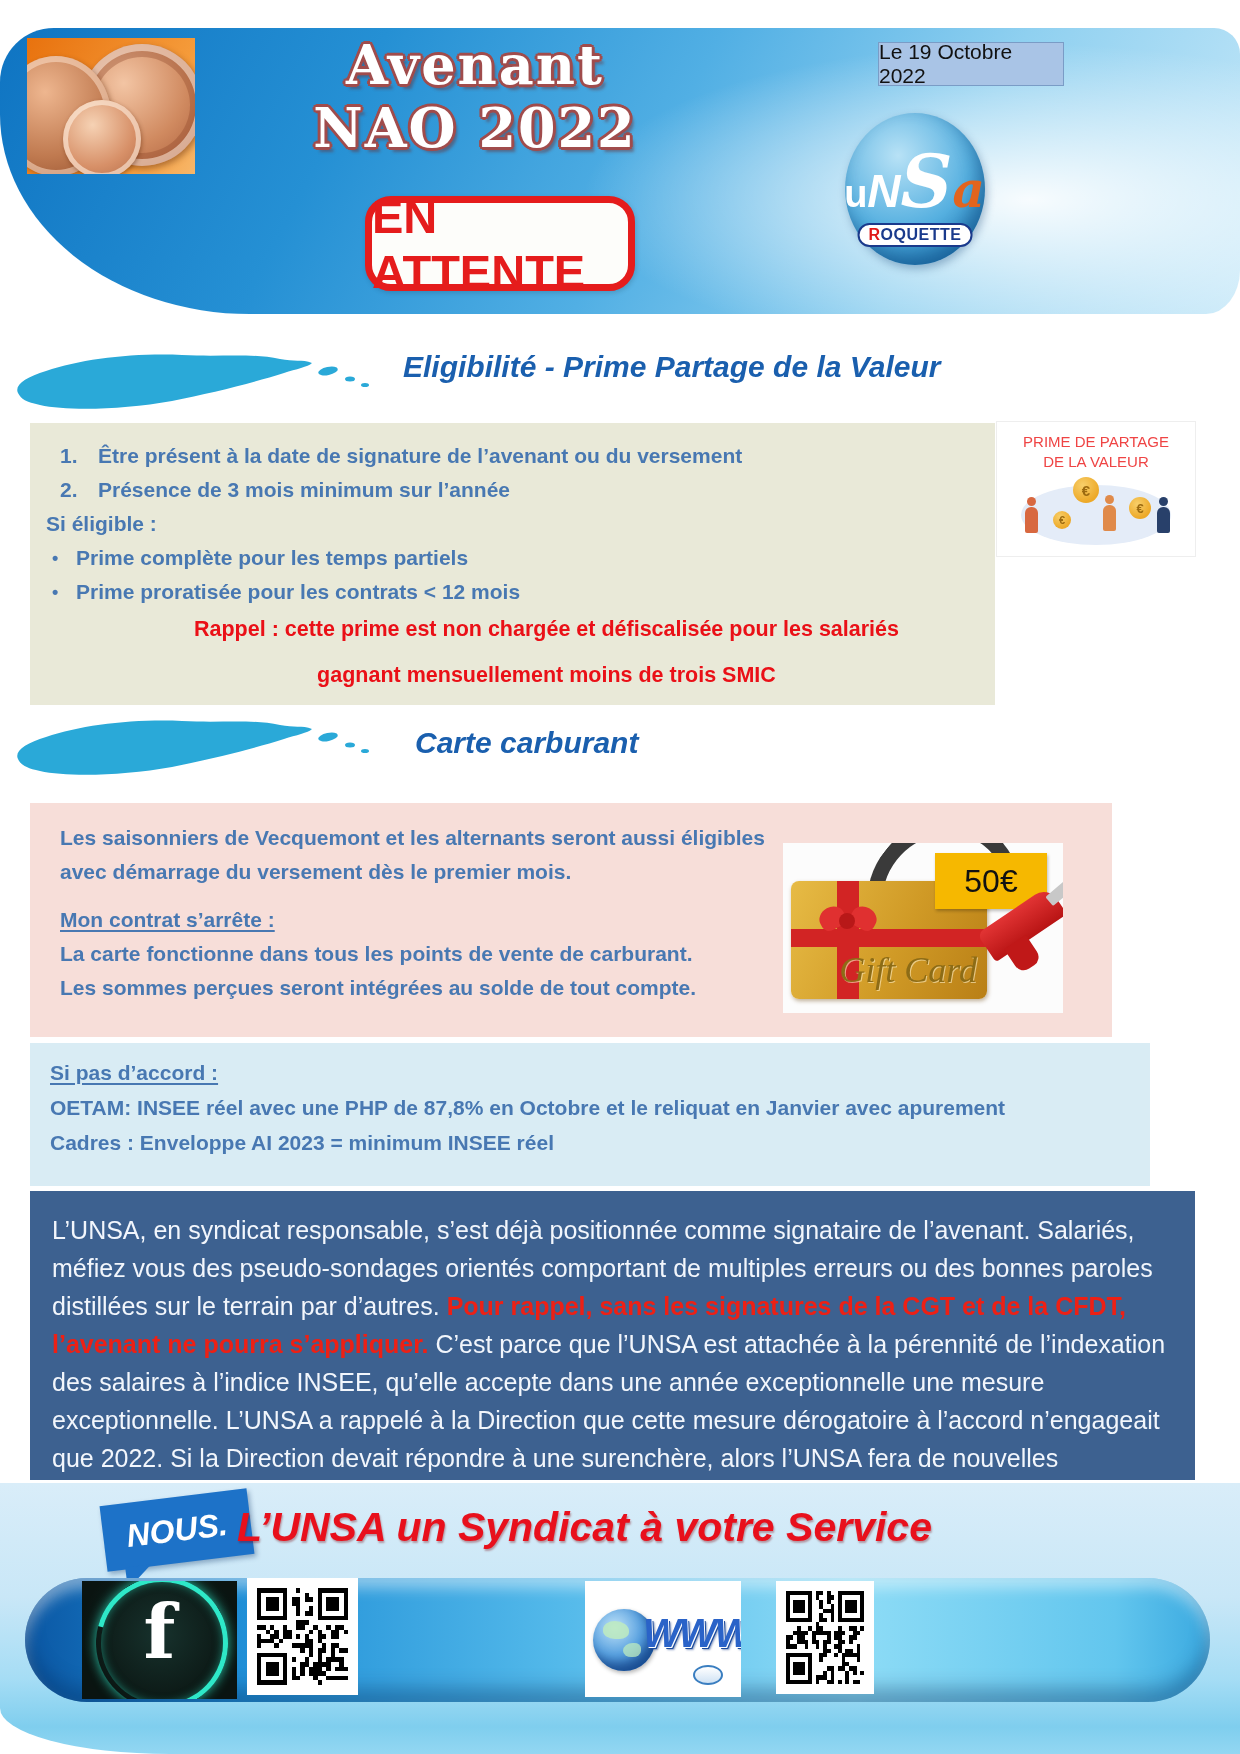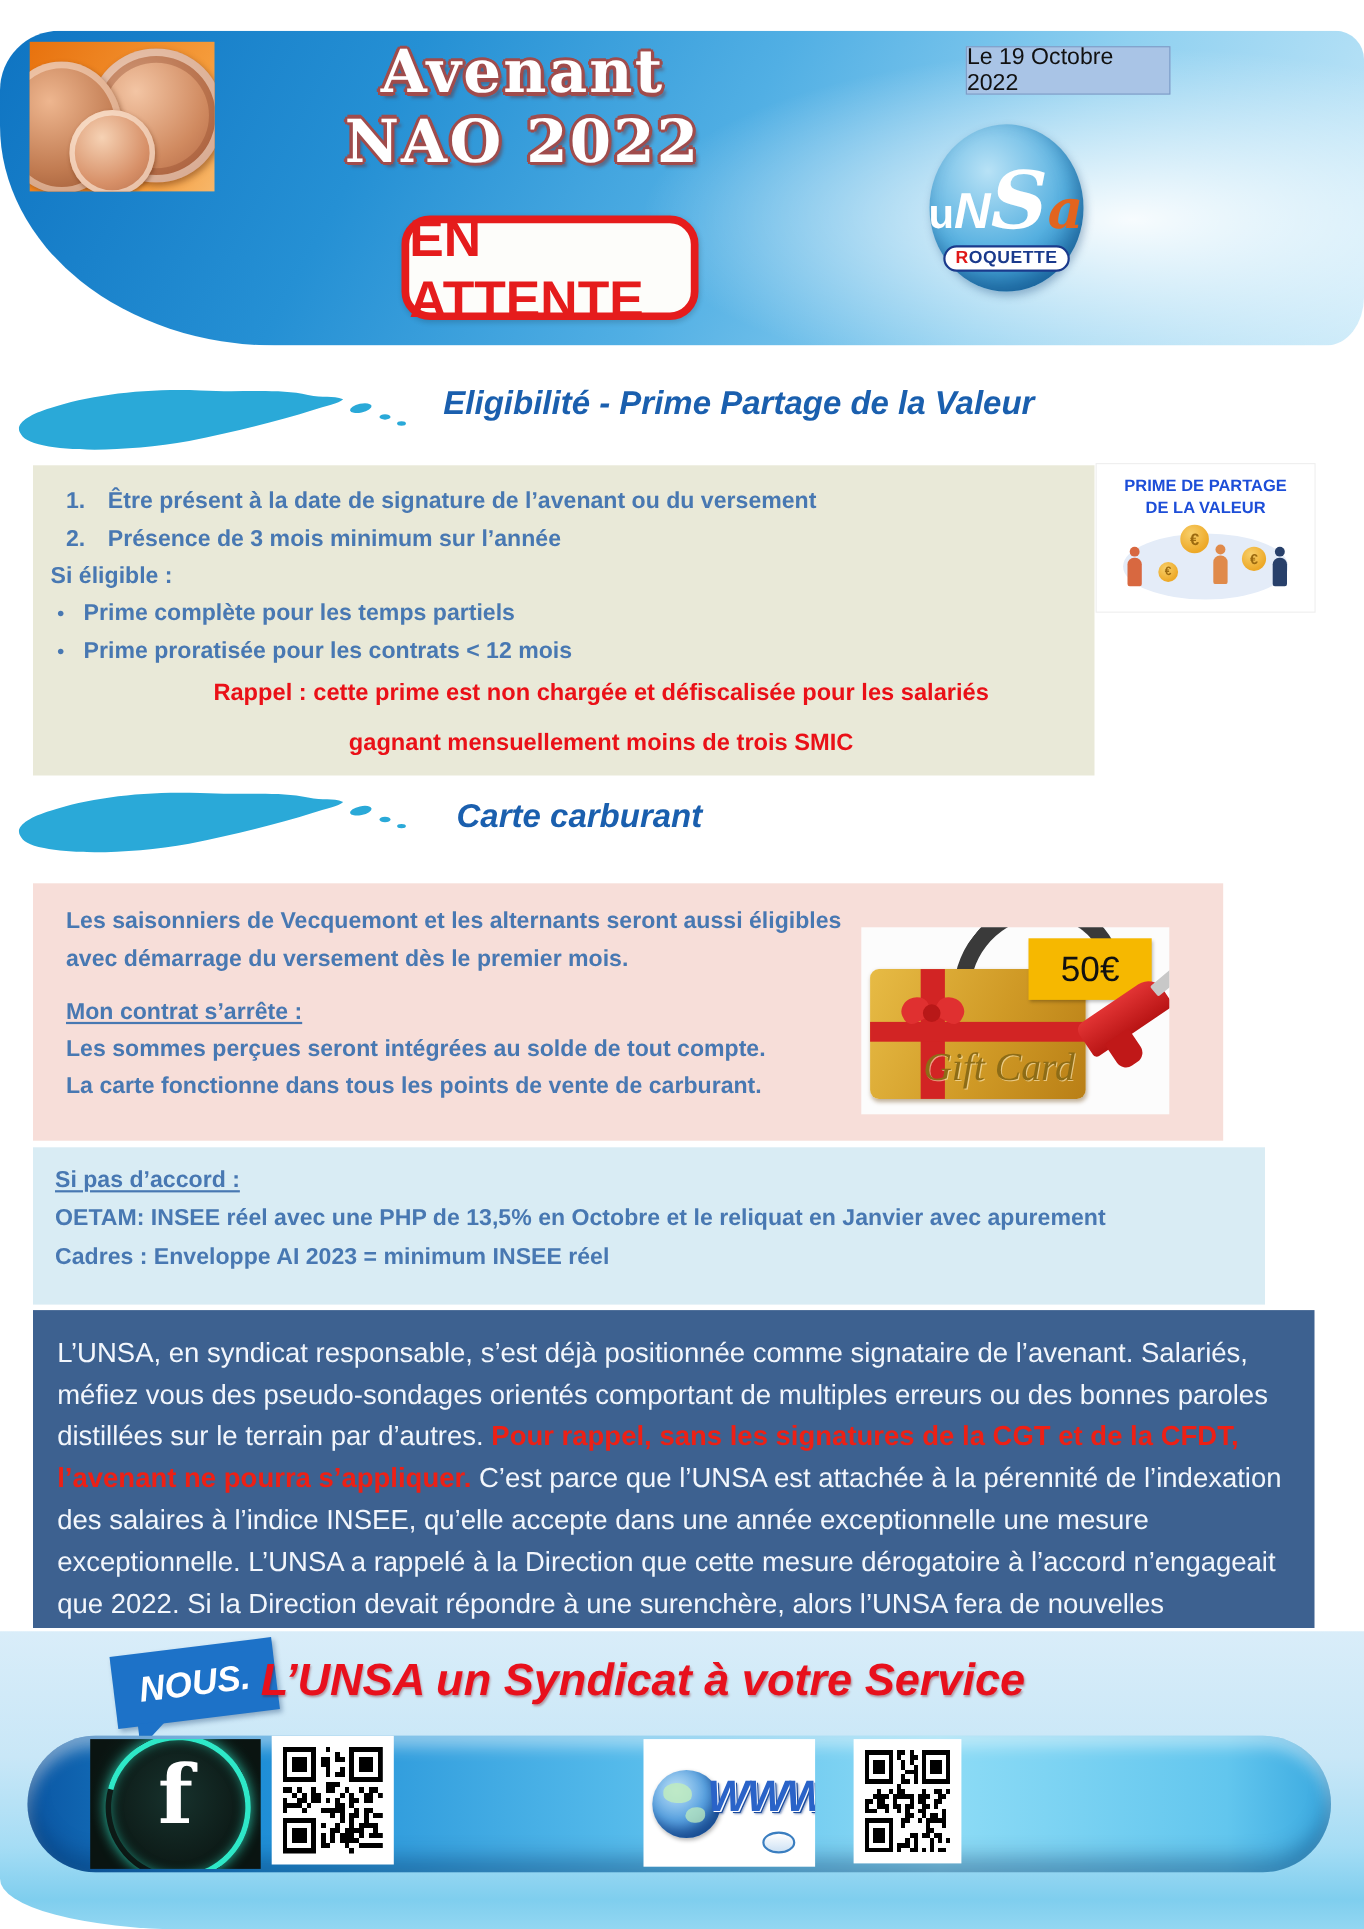--- a/index.html
+++ b/index.html
@@ -60,21 +60,21 @@
   .num-row .num{width:52px;padding-left:14px;box-sizing:border-box;}
   .bullet-row{display:flex;line-height:34px;}
   .bullet-row .blt{width:30px;padding-left:6px;box-sizing:border-box;font-size:18px;}
   .cond-label{line-height:34px;}
   .rappel1{color:#ea1017;font-weight:bold;font-size:21.5px;text-align:center;margin:4px 0 0 70px;line-height:32px;}
   .rappel2{color:#ea1017;font-weight:bold;font-size:21.5px;text-align:center;margin:14px 0 0 70px;line-height:32px;}
   .u{text-decoration-thickness:2px;text-underline-offset:3px;}
 
   .ppv-img{position:absolute;left:996px;top:421px;width:200px;height:136px;background:#fff;
     border:1px solid #eee;box-sizing:border-box;text-align:center;overflow:hidden;}
-  .ppv-title{margin-top:10px;font-size:15px;font-weight:bold;color:#1d4ed8;line-height:1.3;}
+  .ppv-title{margin-top:10px;font-size:15px;font-weight:normal;color:#ef4444;line-height:1.3;}
   .ppv-scene{position:relative;width:170px;height:70px;margin:6px auto 0;}
   .ppv-blob{position:absolute;left:10px;top:8px;width:150px;height:60px;border-radius:50%;
     background:#e4ecf8;}
   .ppv-coin{position:absolute;border-radius:50%;background:radial-gradient(circle at 38% 32%,#f8cf6a,#eda928 70%);
     color:#9c6a10;font-weight:bold;display:flex;align-items:center;justify-content:center;}
   .ppv-p{position:absolute;width:13px;height:26px;border-radius:6px 6px 2px 2px;}
   .ppv-p::before{content:"";position:absolute;top:-10px;left:2px;width:9px;height:9px;border-radius:50%;background:inherit;}
 
   .pink{left:30px;top:803px;width:1082px;height:234px;background:#f7ded9;padding:18px 30px;}
   .pink .line{line-height:34px;}
@@ -234,43 +234,43 @@
     <ellipse cx="338" cy="32" rx="5" ry="2.5" fill="#2aa9d8"></ellipse>
     <ellipse cx="353" cy="38" rx="4" ry="2" fill="#2aa9d8"></ellipse>
   </svg>
   <div class="sec-heading" style="left:415px;top:726px;">Carte carburant</div>
 
   <div class="box pink blue-ink">
     <div class="line">Les saisonniers de Vecquemont et les alternants seront aussi éligibles</div>
     <div class="line">avec démarrage du versement dès le premier mois.</div>
     <div class="gap"></div>
     <div class="line subhead-u">Mon contrat s’arrête :</div>
+    <div class="line">La carte fonctionne dans tous les points de vente de carburant.</div>
     <div class="line">Les sommes perçues seront intégrées au solde de tout compte.</div>
-    <div class="line">La carte fonctionne dans tous les points de vente de carburant.</div>
   </div>
 
   <div class="gift-img">
     <i class="hose"></i>
     <div class="gcard">
       <i class="rib-v"></i>
       <i class="rib-h"></i>
       <span class="bow">
           <i></i>
           <i></i>
           <i></i>
         </span>
       <span class="gtxt">Gift Card</span>
     </div>
     <div class="price-tag">50€</div>
     <i class="nozzle"></i>
   </div>
 
   <div class="box ltblue blue-ink">
     <div class="line subhead-u">Si pas d’accord :</div>
-    <div class="line">OETAM: INSEE réel avec une PHP de 13,5% en Octobre et le reliquat en Janvier avec apurement</div>
+    <div class="line">OETAM: INSEE réel avec une PHP de 87,8% en Octobre et le reliquat en Janvier avec apurement</div>
     <div class="line">Cadres : Enveloppe AI 2023 = minimum INSEE réel</div>
   </div>
 
   <div class="box navy">
     <span>L’UNSA, en syndicat responsable, s’est déjà positionnée comme signataire de l’avenant. Salariés, méfiez vous des pseudo-sondages orientés comportant de multiples erreurs ou des bonnes paroles distillées sur le terrain par d’autres. </span><span class="red-strong">Pour rappel, sans les signatures de la CGT et de la CFDT, l’avenant ne pourra s’appliquer. </span><span>C’est parce que l’UNSA est attachée à la pérennité de l’indexation des salaires à l’indice INSEE, qu’elle accepte dans une </span><span class="u">année exceptionnelle</span><span> une </span><span class="u">mesure exceptionnelle</span><span>. L’UNSA a rappelé à la Direction que cette mesure dérogatoire à l’accord n’engageait que 2022. Si la Direction devait répondre à une surenchère, alors l’UNSA fera de nouvelles propositions conditionnant sa signature.</span>
   </div>
 
   <div class="bottom-section"></div>
 
   <div class="nous-bubble">

